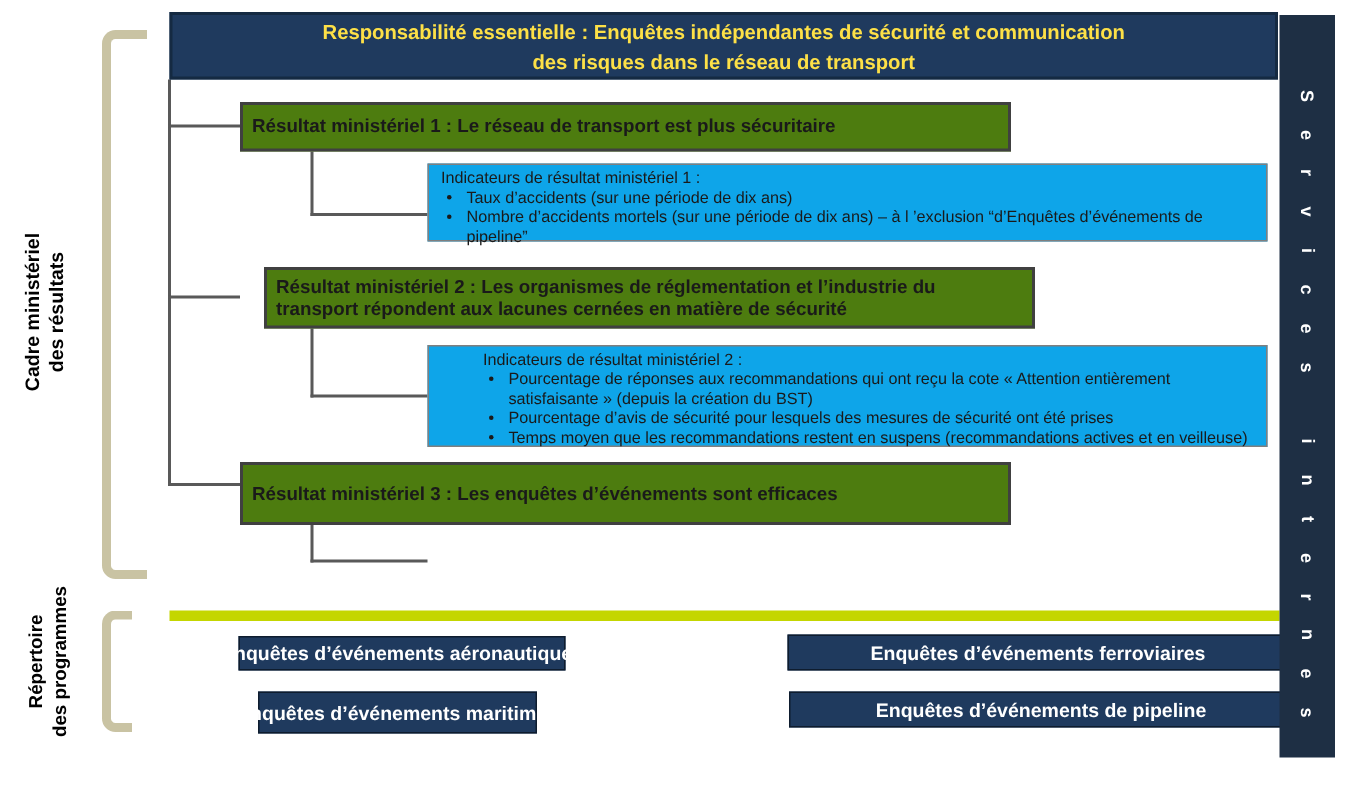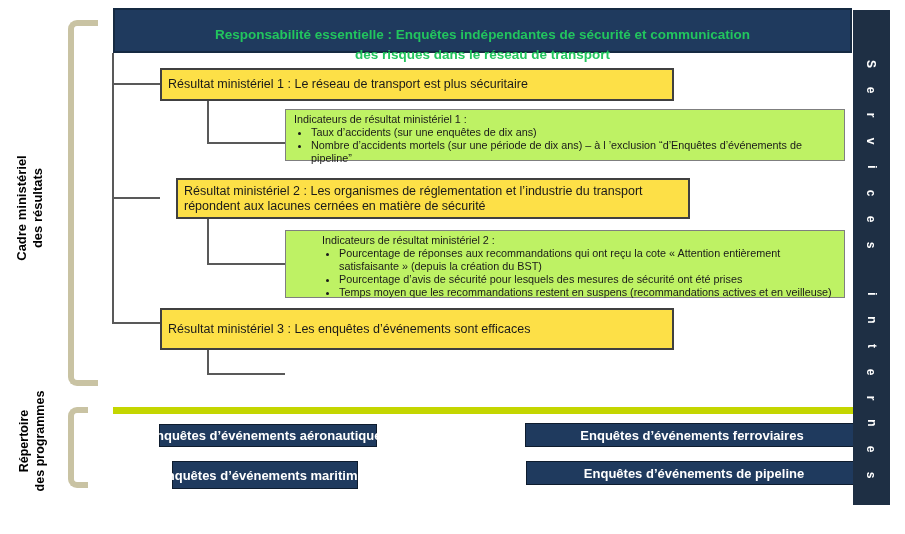--- a/index.html
+++ b/index.html
@@ -4,35 +4,35 @@
 <style>
   html,body{margin:0;padding:0;background:#fff;}
   #stage{
     position:relative;width:905px;height:534px;background:#ffffff;
     font-family:"Liberation Sans",sans-serif;overflow:hidden;
   }
   
   .header-box{
     position:absolute;left:113px;top:8px;width:739px;height:45px;
     background:#1f3a5e;border:2px solid #152a42;box-sizing:border-box;
-    color:#22c55e;font-weight:bold;font-size:13.5px;line-height:20px;
-    text-align:center;padding-top:15px;
+    color:#fde047;font-weight:bold;font-size:13.5px;line-height:20px;
+    text-align:center;padding-top:2px;
   }
   
   .result-box{
-    position:absolute;left:160px;width:514px;background:#fde047;
+    position:absolute;left:160px;width:514px;background:#4d7c0f;
     border:2px solid #404040;box-sizing:border-box;display:flex;align-items:center;
-    font-weight:normal;font-size:12.5px;color:#1a1a1a;padding:1px 6px;line-height:15px;
+    font-weight:bold;font-size:12.5px;color:#1a1a1a;padding:1px 6px;line-height:15px;
   }
   .result-1{top:68px;height:33px;}
   .result-2{top:178px;height:41px;margin-left:16px;}
   .result-3{top:308px;height:42px;}
   
   .indicator-box{
-    position:absolute;left:285px;width:560px;background:#bef264;
+    position:absolute;left:285px;width:560px;background:#0ea5e9;
     border:1px solid #7f7f7f;box-sizing:border-box;
     font-size:10.8px;color:#1a1a1a;line-height:13px;padding:3px 8px 2px 8px;
   }
   .indicator-1{top:109px;height:52px;}
   .indicator-2{top:230px;height:68px;padding-left:36px;}
   .indicator-3{top:353px;height:47px;}
   .indicator-box ul{margin:0;padding:0 0 0 17px;list-style:disc;}
   .indicator-box li{padding:0;margin:0;}
   
   .line{position:absolute;background:#595959;}
@@ -116,21 +116,21 @@
     <div>Responsabilité essentielle : Enquêtes indépendantes de sécurité et communication</div>
     <div>des risques dans le réseau de transport</div>
   </div>
 
   <div class="result-box result-1">
     <span>Résultat ministériel 1 : Le réseau de transport est plus sécuritaire</span>
   </div>
   <div class="indicator-box indicator-1">
     <div>Indicateurs de résultat ministériel 1 :</div>
     <ul>
-      <li>Taux d’accidents (sur une enquêtes de dix ans)</li>
+      <li>Taux d’accidents (sur une période de dix ans)</li>
       <li>Nombre d’accidents mortels (sur une période de dix ans) – à l ’exclusion “d’Enquêtes d’événements de pipeline”</li>
     </ul>
   </div>
 
   <div class="result-box result-2">
     <span>Résultat ministériel 2 : Les organismes de réglementation et l’industrie du transport répondent aux lacunes cernées en matière de sécurité</span>
   </div>
   <div class="indicator-box indicator-2">
     <div>Indicateurs de résultat ministériel 2 :</div>
     <ul>

